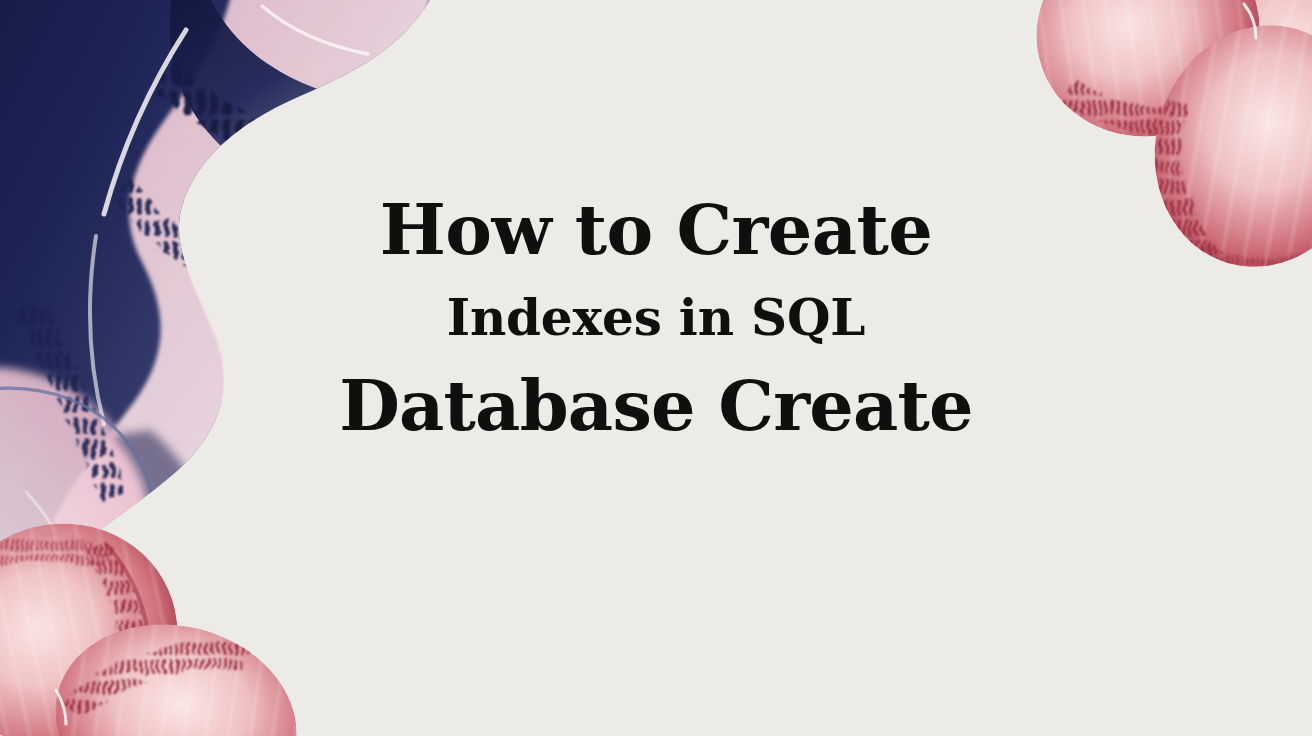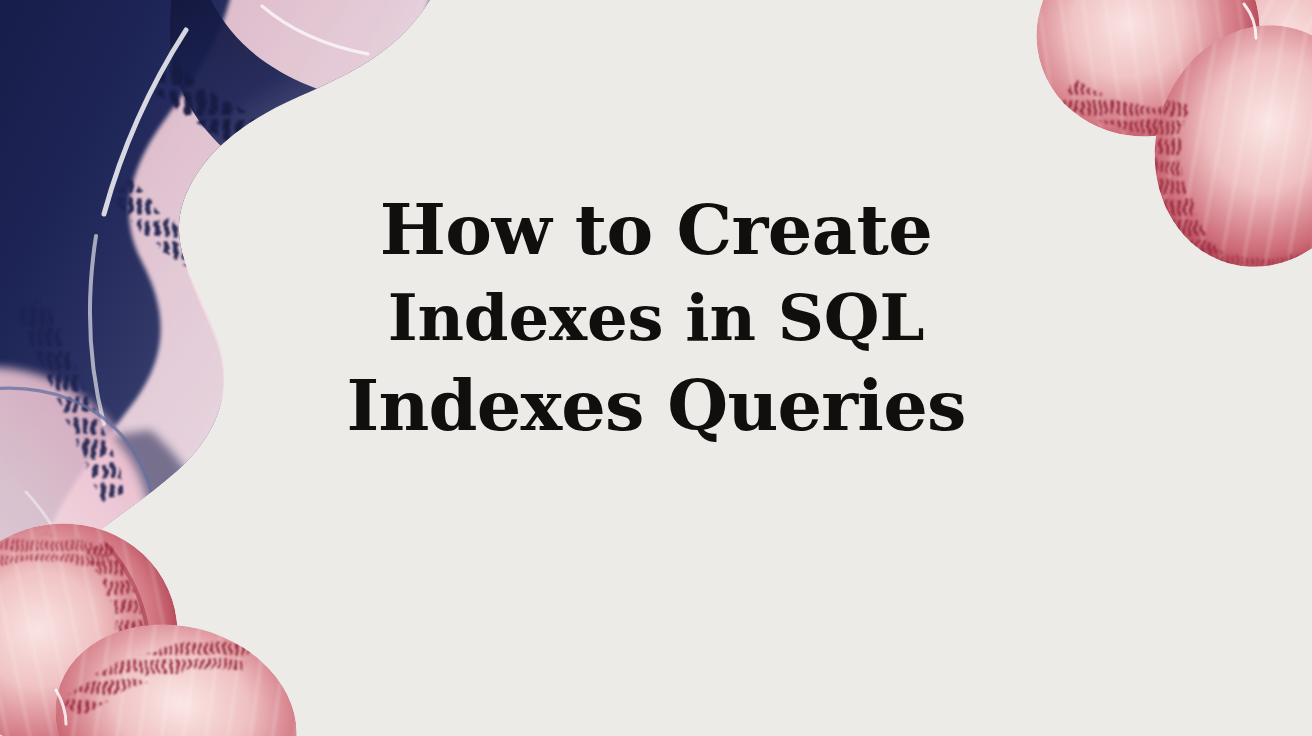--- a/index.html
+++ b/index.html
@@ -34,21 +34,21 @@
     display: block;
     font-family: "DejaVu Serif", "Liberation Serif", serif;
     font-weight: 700;
     font-size: 71px;
     line-height: 88px;
     letter-spacing: -0.6px;
     color: #100f0e;
     white-space: nowrap;
   }
   .hl-line.l1 { font-size: 70px; }
-  .hl-line.l2 { font-size: 64px; letter-spacing: -0.2px; }
+  .hl-line.l2 { font-size: 50px; letter-spacing: -0.2px; }
   .hl-line.l3 { font-size: 70px; }
   .hl-line.l4 { font-size: 70px; letter-spacing: -0.8px; }
 </style>
 </head>
 <body>
 
 <div id="canvas">
 
   <svg class="art-layer" viewBox="0 0 1312 736" preserveAspectRatio="none" xmlns="http://www.w3.org/2000/svg">
     <defs>
@@ -366,16 +366,16 @@
         </g>
       </g>
 
       <path d="M56,690 C 62,700 66,712 66,724" stroke="#ffffff" stroke-width="3" fill="none" opacity="0.8" stroke-linecap="round"></path>
     </g>
   </svg>
 
   <div id="headline">
     <span class="hl-line l1">How to Create</span>
     <span class="hl-line l2">Indexes in SQL</span>
-    <span class="hl-line l4">Indexes Queries</span>
+    <span class="hl-line l4">Database Create</span>
   </div>
 
 </div>
 
 </body></html>

